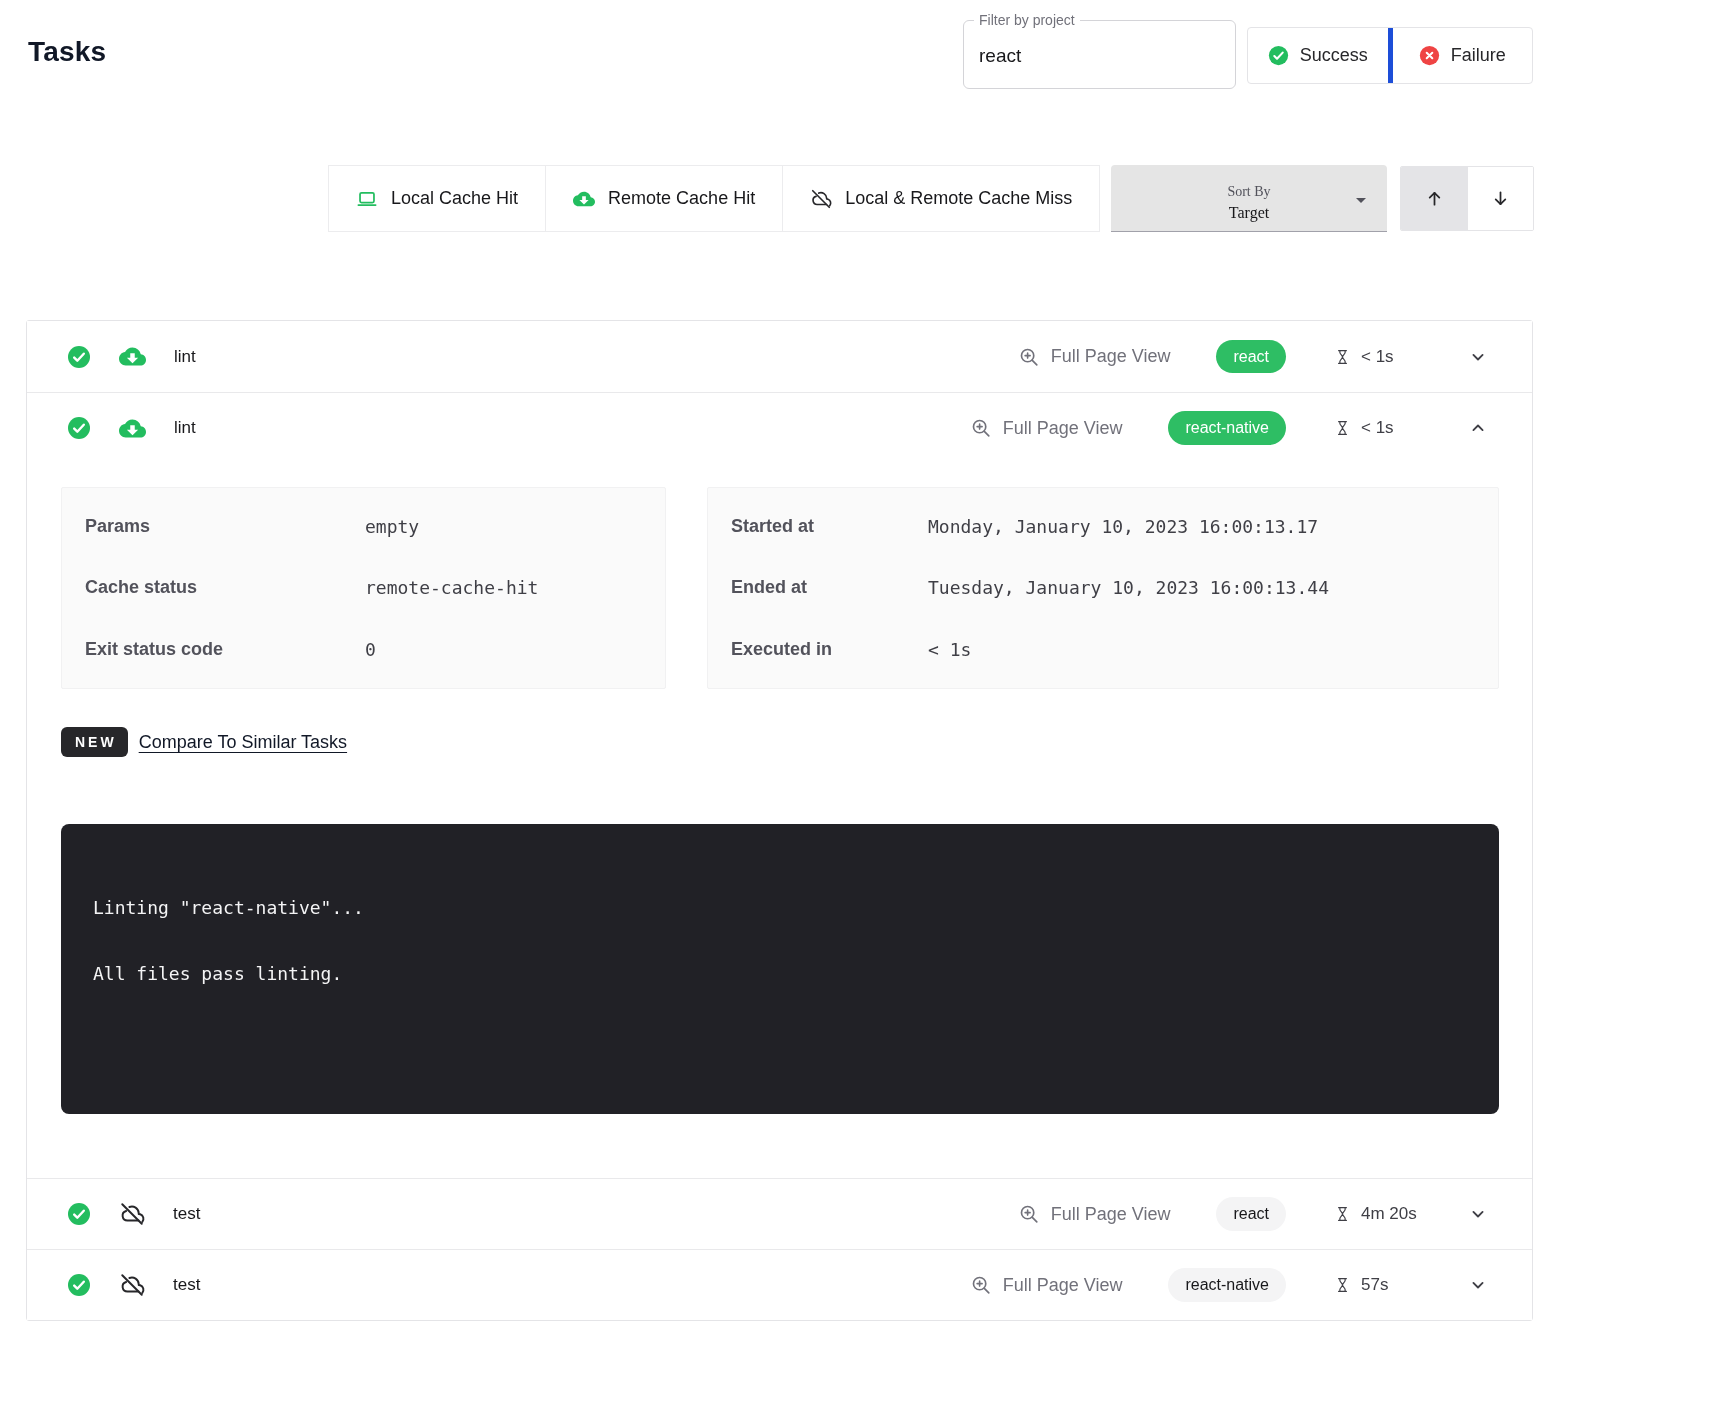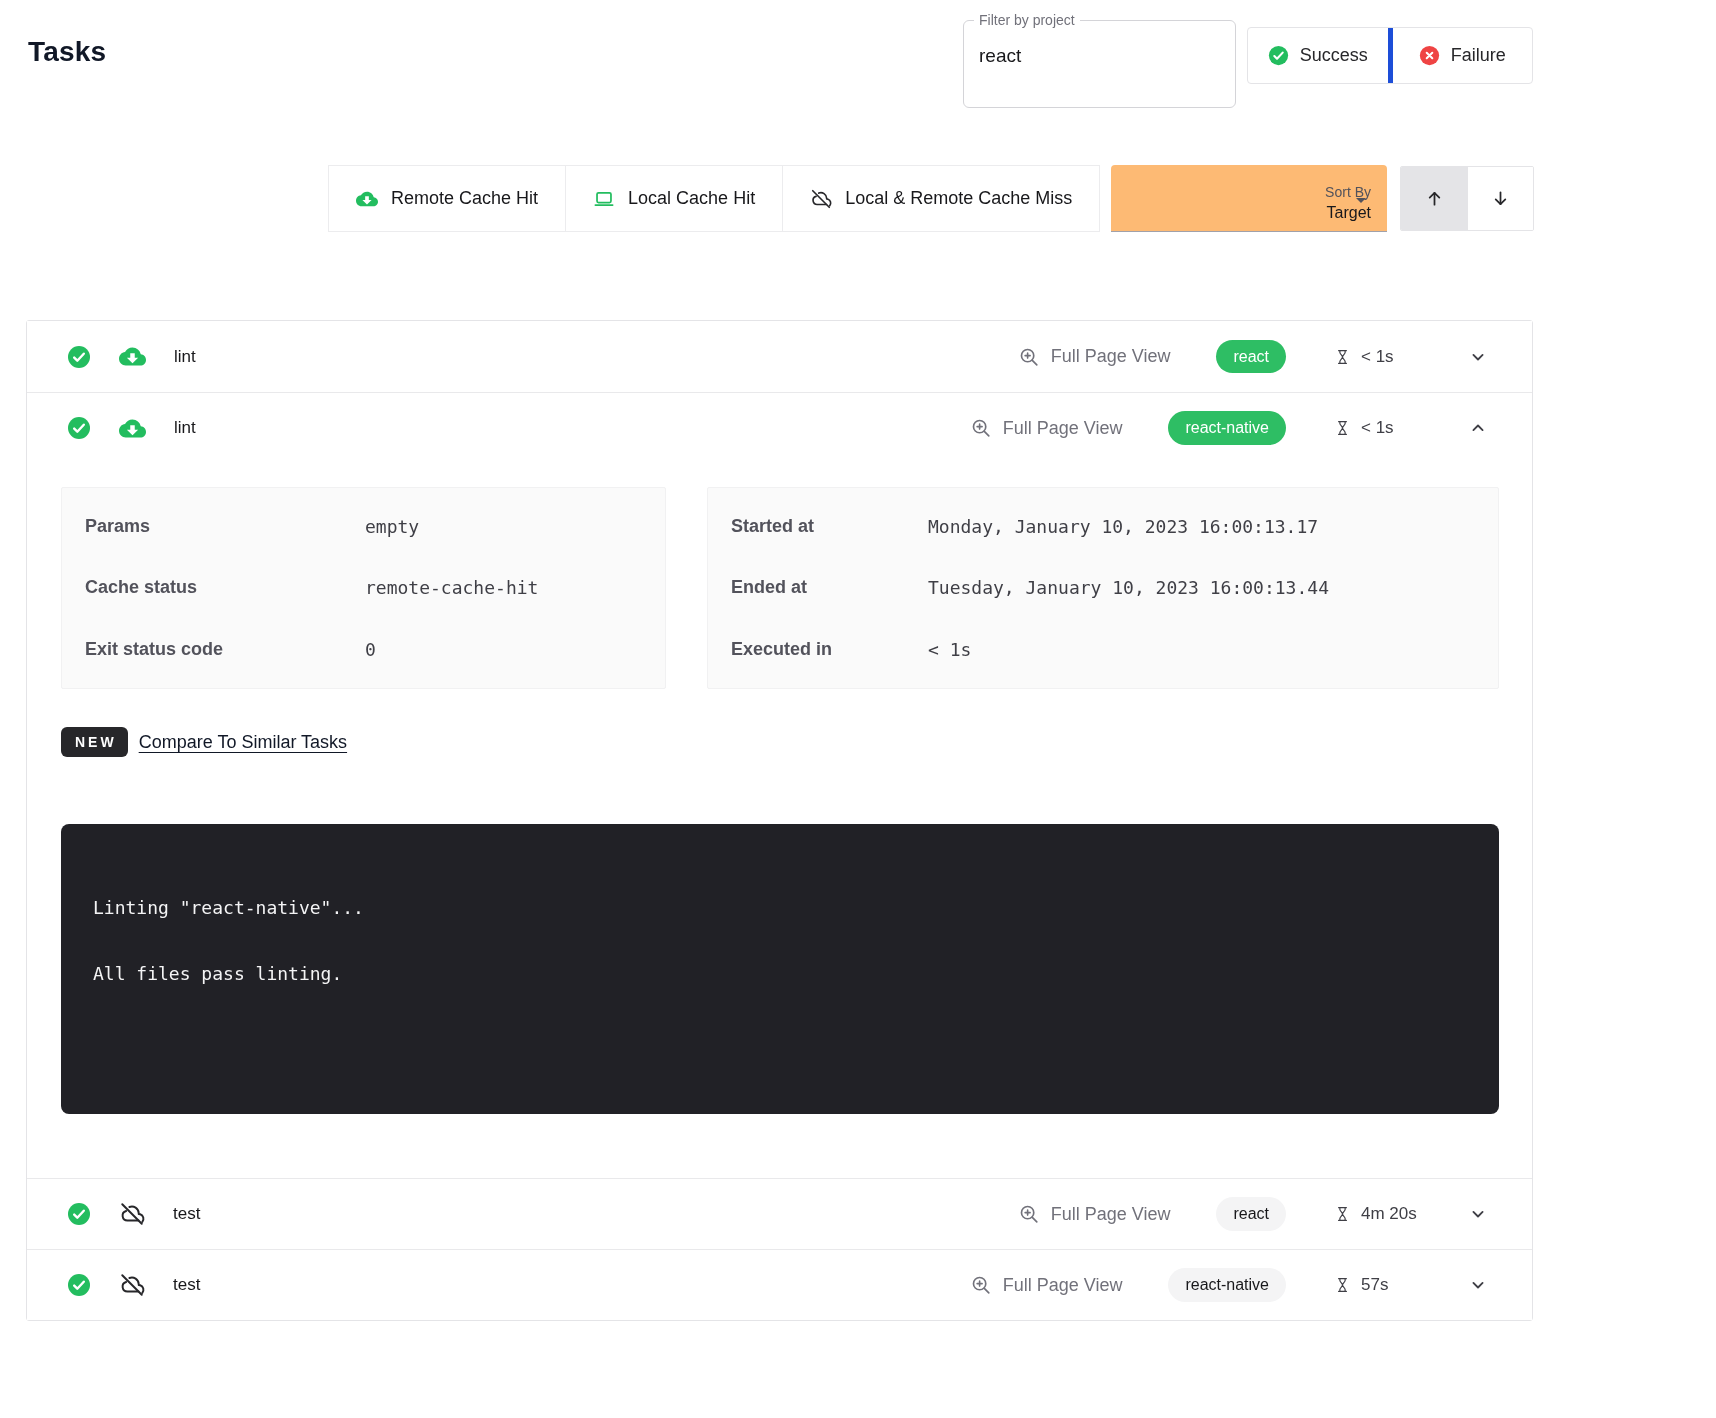--- a/index.html
+++ b/index.html
@@ -18,21 +18,21 @@
   .red-icon { color: var(--failure-red, #ef4444); }
   .dark-icon { color: #27272a; }
   .gray-icon { color: #71717a; }
 
   
   .page-title {
     position: absolute; left: 28px; top: 36px;
     font-size: 28px; font-weight: 700; color: #111827; letter-spacing: .2px;
   }
   .filter-field {
-    position: absolute; left: 963px; top: 20px; width: 273px; height: 88px;
+    position: absolute; left: 963px; top: 20px; width: 273px; height: 69px;
     border: 1px solid #d4d4d8; border-radius: 6px; background: #fff;
   }
   .filter-field .field-label {
     position: absolute; top: -9px; left: 10px; background: #fff;
     padding: 0 5px; font-size: 14px; color: #71717a;
   }
   .filter-field input {
     position: absolute; left: 15px; top: 21px; width: 240px; height: 28px;
     border: none; outline: none; background: transparent;
     font-family: "Liberation Sans", sans-serif; font-size: 19px; color: #18181b;
@@ -53,23 +53,23 @@
   .cache-filter-group { position: absolute; left: 328px; top: 165px; height: 67px; display: flex; }
   .cache-btn {
     display: flex; align-items: center; gap: 13px; padding: 0 27px;
     background: #fff; border: 1px solid #ececee; margin-left: -1px;
     font-family: inherit; font-size: 18px; color: #18181b; cursor: pointer; white-space: nowrap;
   }
   .cache-btn:first-child { margin-left: 0; }
 
   .sort-select {
     position: absolute; left: 1111px; top: 165px; width: 276px; height: 67px;
-    background: #fdba74; border: none; border-bottom: 1px solid #a1a1aa;
-    border-radius: 4px 4px 0 0; text-align: right; padding: 10px 16px 0 16px;
-    font-family: Liberation Sans, sans-serif; cursor: pointer;
+    background: #e5e5e5; border: none; border-bottom: 1px solid #a1a1aa;
+    border-radius: 4px 4px 0 0; text-align: center; padding: 10px 16px 0 16px;
+    font-family: Liberation Serif, serif; cursor: pointer;
   }
   .sort-select .sort-label { display: block; font-size: 14px; color: #52525b; }
   .sort-select .sort-value { display: block; font-size: 16px; color: #18181b; margin-top: 4px; }
   .sort-select .caret { position: absolute; right: 14px; top: 23px; }
 
   .dir-group {
     position: absolute; left: 1400px; top: 166px; display: flex;
     border: 1px solid #e4e4e7; border-radius: 2px; overflow: hidden;
   }
   .dir-btn {
@@ -182,34 +182,34 @@
           <path d="M8.8 8.8l6.4 6.4M15.2 8.8l-6.4 6.4" stroke="#fff" stroke-width="2.3" stroke-linecap="round"></path>
         </svg>
     </span>
     <span>Failure</span>
   </button>
 </div>
 
 <div class="cache-filter-group">
   <button class="cache-btn">
     <span class="icon green-icon">
-      <svg width="22" height="22" viewBox="0 0 24 24">
-          <path fill="currentColor" fill-rule="evenodd" d="M19.35 10.04C18.67 6.59 15.64 4 12 4 9.11 4 6.6 5.64 5.35 8.04 2.34 8.36 0 10.91 0 14c0 3.31 2.69 6 6 6h13c2.76 0 5-2.24 5-5 0-2.64-2.05-4.78-4.65-4.96zM17 13l-5 5-5-5h3V9h4v4h3z"></path>
-        </svg>
-    </span>
-    <span>Remote Cache Hit</span>
-  </button>
-  <button class="cache-btn">
-    <span class="icon green-icon">
       <svg width="22" height="22" viewBox="0 0 24 24" fill="none" stroke="currentColor" stroke-width="1.9" stroke-linecap="round" stroke-linejoin="round">
           <rect x="4.4" y="5.3" width="15.2" height="10.6" rx="1.6"></rect>
           <path d="M2.6 18.6h18.8"></path>
         </svg>
     </span>
     <span>Local Cache Hit</span>
+  </button>
+  <button class="cache-btn">
+    <span class="icon green-icon">
+      <svg width="22" height="22" viewBox="0 0 24 24">
+          <path fill="currentColor" fill-rule="evenodd" d="M19.35 10.04C18.67 6.59 15.64 4 12 4 9.11 4 6.6 5.64 5.35 8.04 2.34 8.36 0 10.91 0 14c0 3.31 2.69 6 6 6h13c2.76 0 5-2.24 5-5 0-2.64-2.05-4.78-4.65-4.96zM17 13l-5 5-5-5h3V9h4v4h3z"></path>
+        </svg>
+    </span>
+    <span>Remote Cache Hit</span>
   </button>
   <button class="cache-btn">
     <span class="icon dark-icon">
       <svg width="22" height="22" viewBox="0 0 24 24" fill="none" stroke="currentColor" stroke-width="1.8" stroke-linecap="round" stroke-linejoin="round">
           <path d="M9.58 5.55a6.3 6.3 0 0 1 8.6 5.6l.02.76c.48.03.96.12 1.42.29a4.5 4.5 0 0 1 1.9 7.09"></path>
           <path d="M17.99 18H7.87a4.5 4.5 0 0 1-1.3-8.82"></path>
           <path d="M3 3l18 18"></path>
         </svg>
     </span>
     <span>Local &amp; Remote Cache Miss</span>

